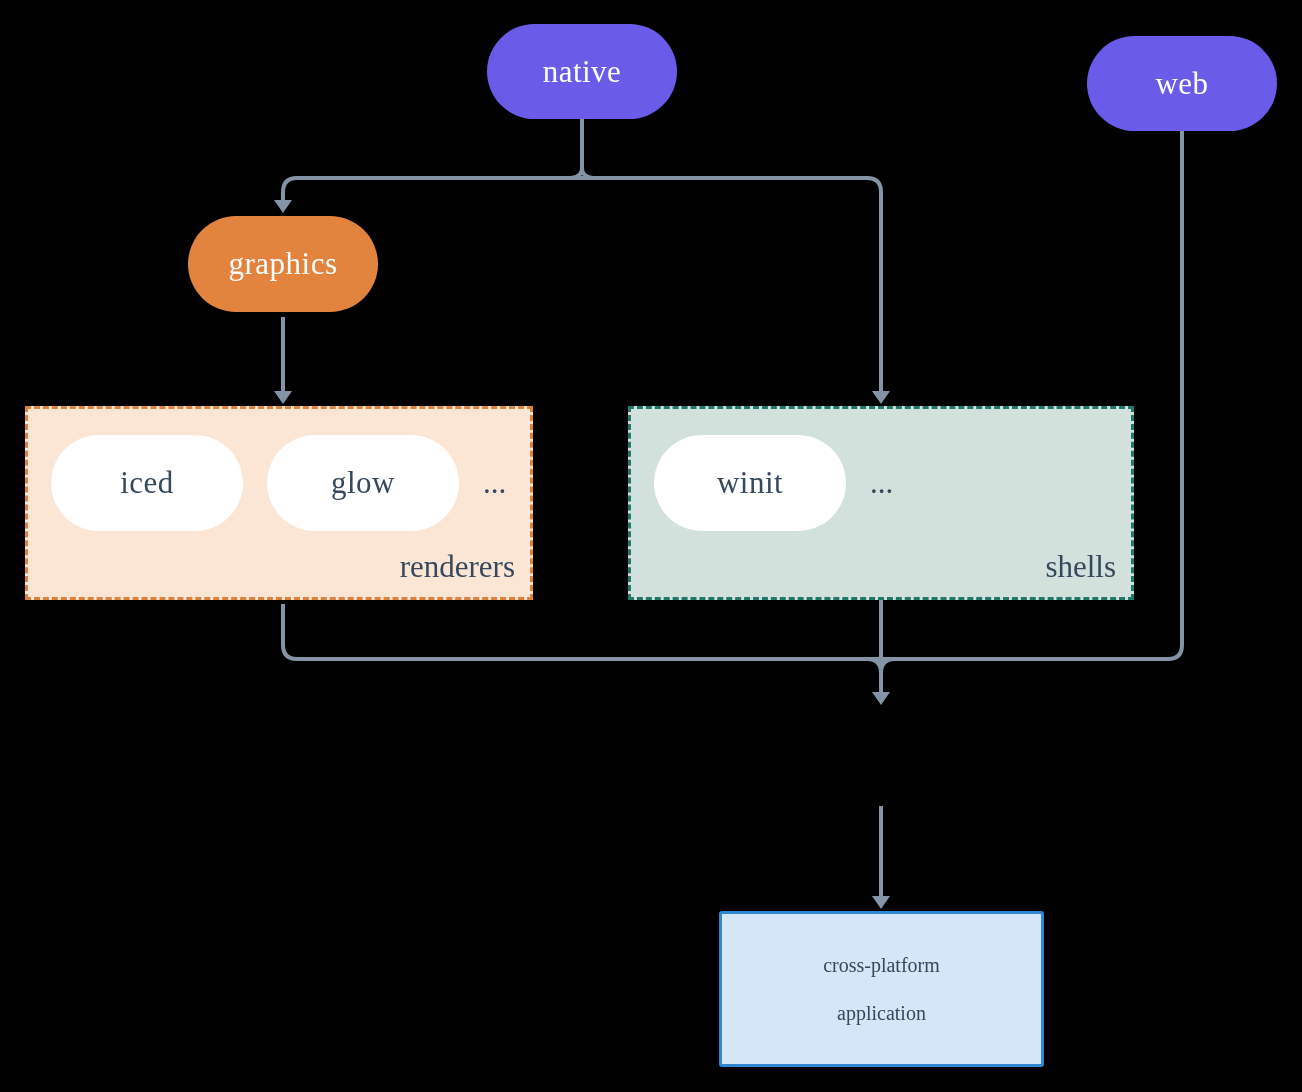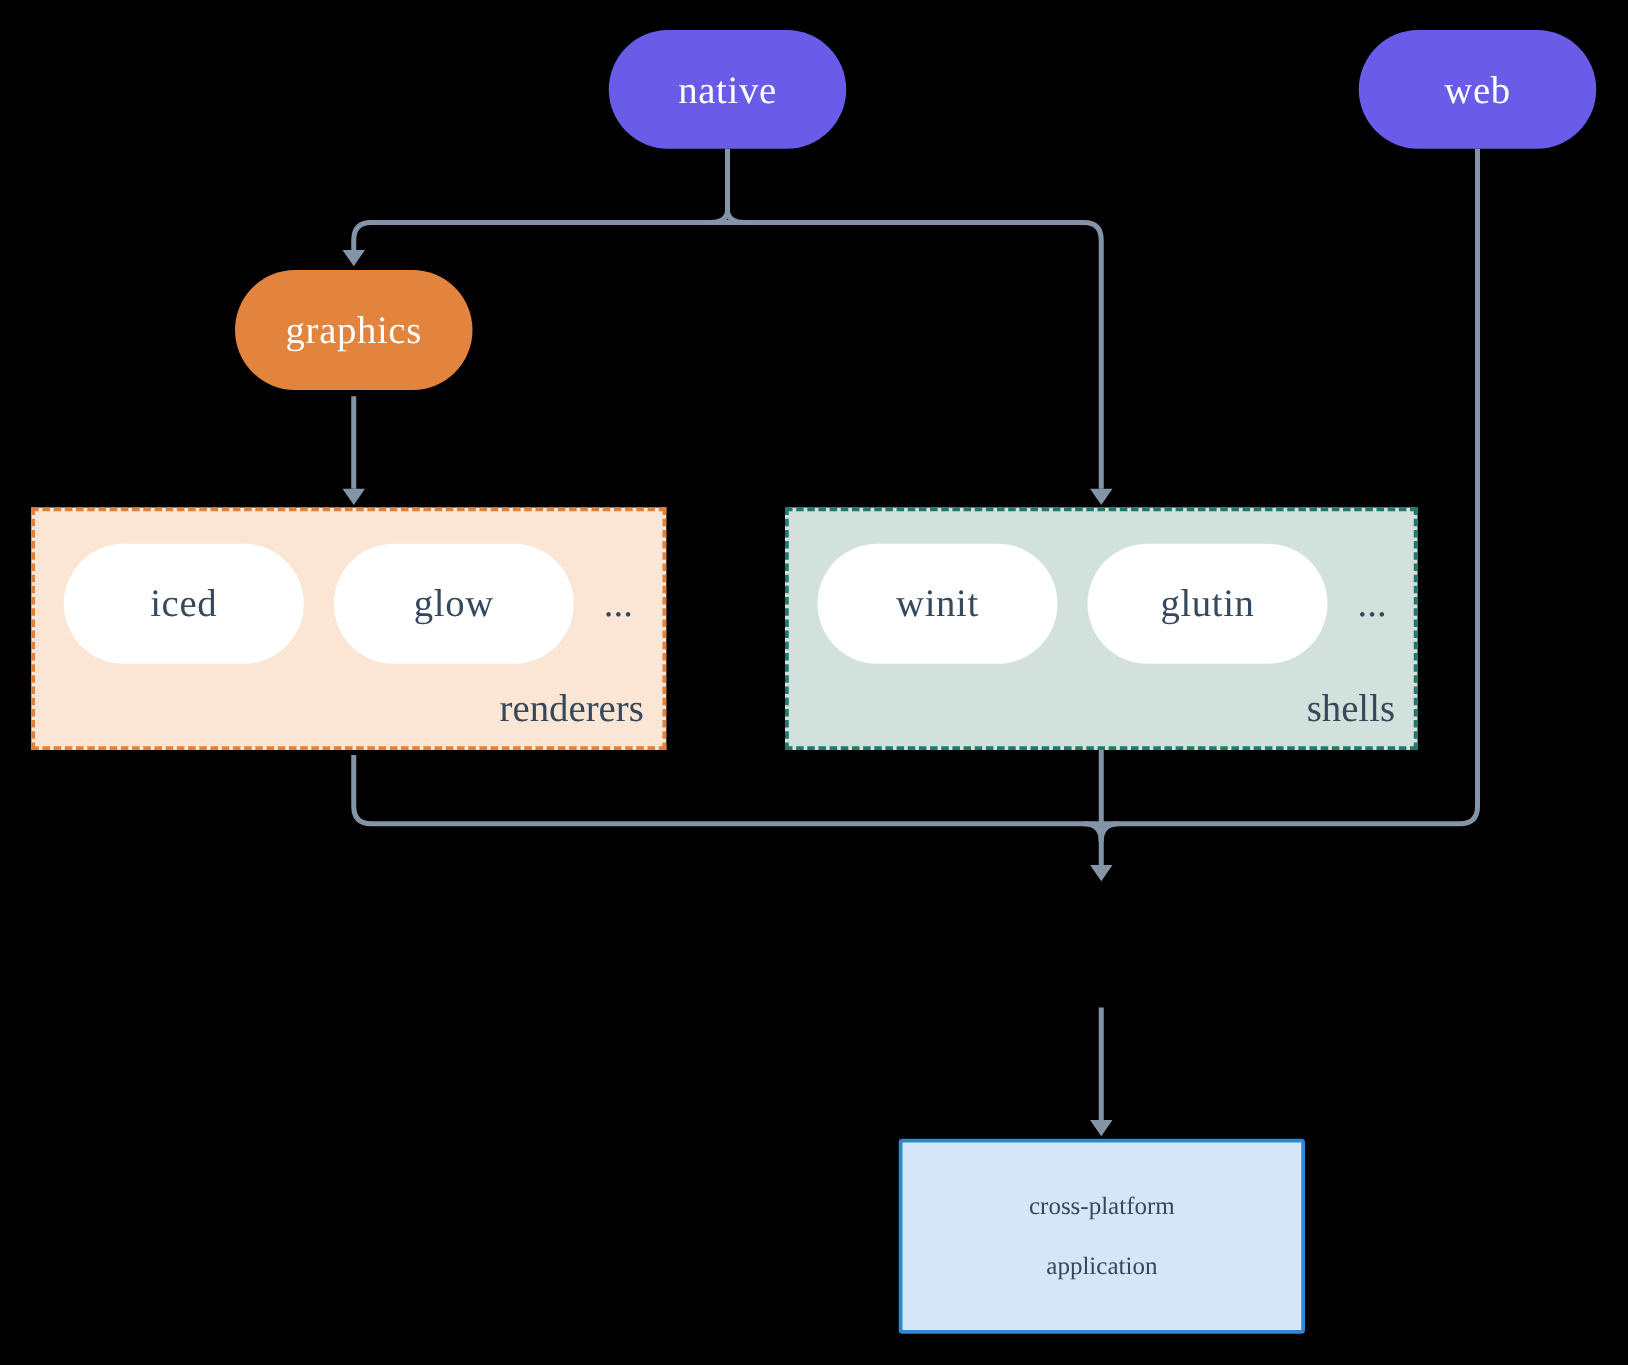--- a/index.html
+++ b/index.html
@@ -80,21 +80,21 @@
     <polygon points="274,391 292,391 283,404"></polygon>
     <polygon points="872,391 890,391 881,404"></polygon>
     <polygon points="872,692 890,692 881,705"></polygon>
     <polygon points="872,896 890,896 881,909"></polygon>
   </svg>
 
   <div class="pill pill-purple" style="left:487px;top:24px;width:190px;height:95px;">
     <span>native</span>
   </div>
 
-  <div class="pill pill-purple" style="left:1087px;top:24px;width:190px;height:95px;">
+  <div class="pill pill-purple" style="left:1087px;top:36px;width:190px;height:95px;">
     <span>web</span>
   </div>
 
   <div class="pill pill-orange" style="left:188px;top:216px;width:190px;height:96px;">
     <span>graphics</span>
   </div>
 
   <div class="groupbox group-renderers" style="left:25px;top:406px;width:508px;height:194px;">
     <div class="pill pill-white">
       <span>iced</span>
@@ -103,23 +103,20 @@
       <span>glow</span>
     </div>
     <span class="ellipsis">...</span>
     <span class="grouplabel">renderers</span>
   </div>
 
   <div class="groupbox group-shells" style="left:628px;top:406px;width:506px;height:194px;">
     <div class="pill pill-white">
       <span>winit</span>
     </div>
-    <div class="pill pill-white">
-      <span>glutin</span>
-    </div>
     <span class="ellipsis">...</span>
     <span class="grouplabel">shells</span>
   </div>
 
 
   <div class="appbox" style="left:719px;top:911px;width:325px;height:156px;">
     <span>cross-platform</span>
     <span>application</span>
   </div>
 

